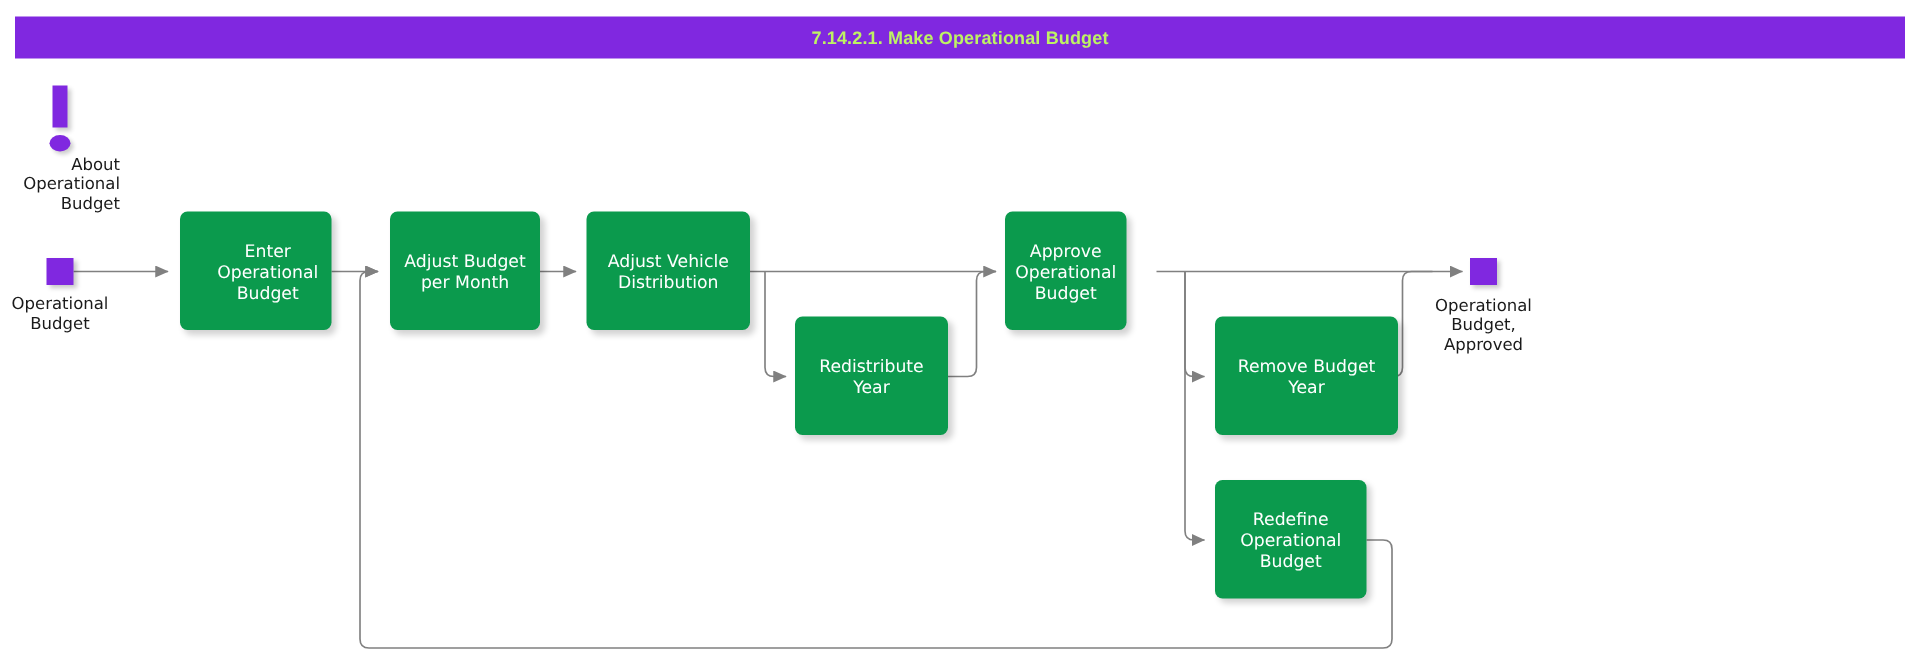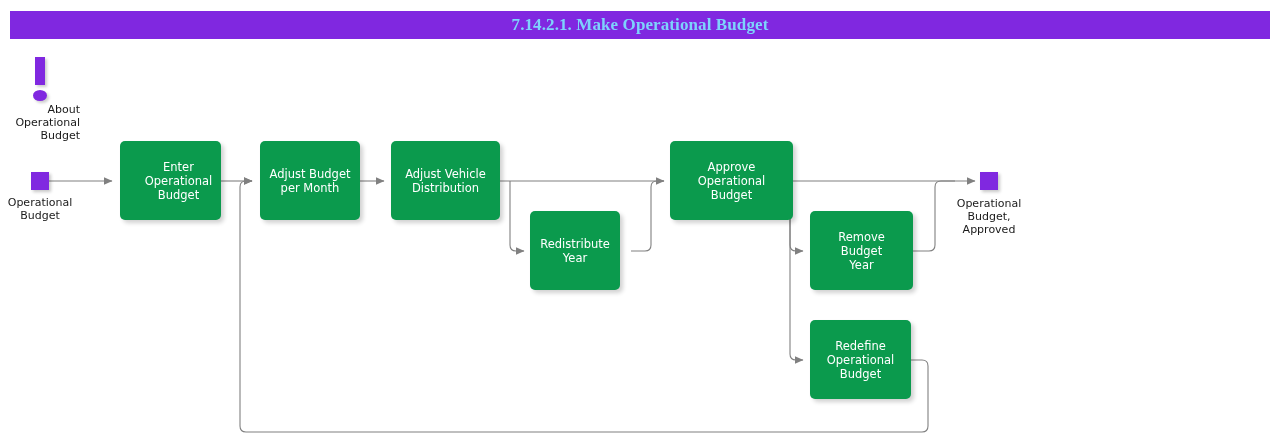--- a/index.html
+++ b/index.html
@@ -21,24 +21,24 @@
     left: 10px;
     top: 11px;
     width: 1260px;
     height: 28px;
     background: #8028E0;
     display: flex;
     align-items: center;
     justify-content: center;
   }
   #title-bar .title-text {
-    color: #7dd3fc;
-    font-size: 17px;
+    color: #bef264;
+    font-size: 12px;
     font-weight: bold;
-    font-family: Liberation Serif, serif;
+    font-family: Liberation Sans, sans-serif;
     letter-spacing: 0.1px;
     white-space: nowrap;
   }
 
   
   #diagram {
     position: absolute;
     left: 0;
     top: 0;
     width: 1280px;
@@ -187,32 +187,32 @@
   <div class="node-box" style="left:260px; top:141px; width:100px; height:79px;">
     <span class="node-label">Adjust Budget
 per Month</span>
   </div>
 
   <div class="node-box" style="left:391px; top:141px; width:109px; height:79px;">
     <span class="node-label">Adjust Vehicle
 Distribution</span>
   </div>
 
-  <div class="node-box" style="left:530px; top:211px; width:90px; height:79px;">
+  <div class="node-box" style="left:530px; top:211px; width:102px; height:79px;">
     <span class="node-label">Redistribute
 Year</span>
   </div>
 
-  <div class="node-box" style="left:670px; top:141px; width:123px; height:79px;">
+  <div class="node-box" style="left:670px; top:141px; width:81px; height:79px;">
     <span class="node-label">Approve
 Operational
 Budget</span>
   </div>
 
-  <div class="node-box" style="left:810px; top:211px; width:103px; height:79px;">
+  <div class="node-box" style="left:810px; top:211px; width:122px; height:79px;">
     <span class="node-label">Remove Budget
 Year</span>
   </div>
 
   <div class="node-box" style="left:810px; top:320px; width:101px; height:79px;">
     <span class="node-label">Redefine
 Operational
 Budget</span>
   </div>
 

